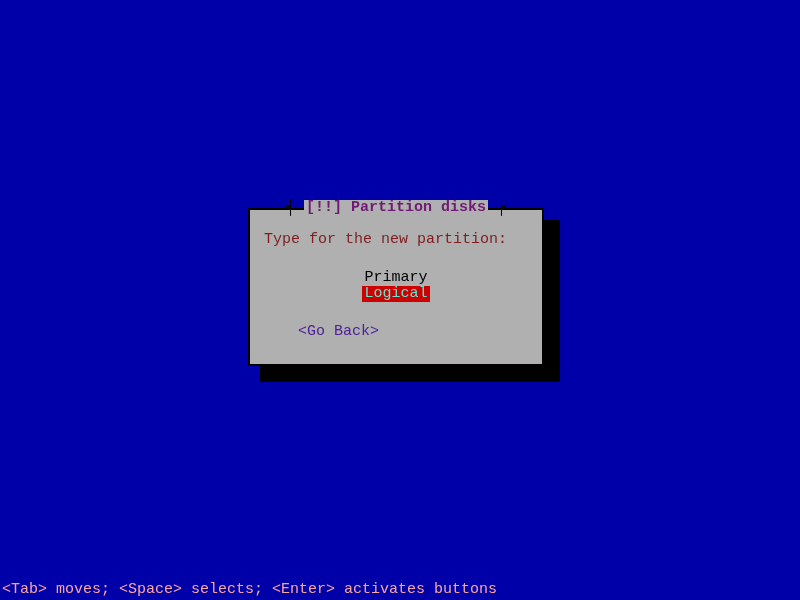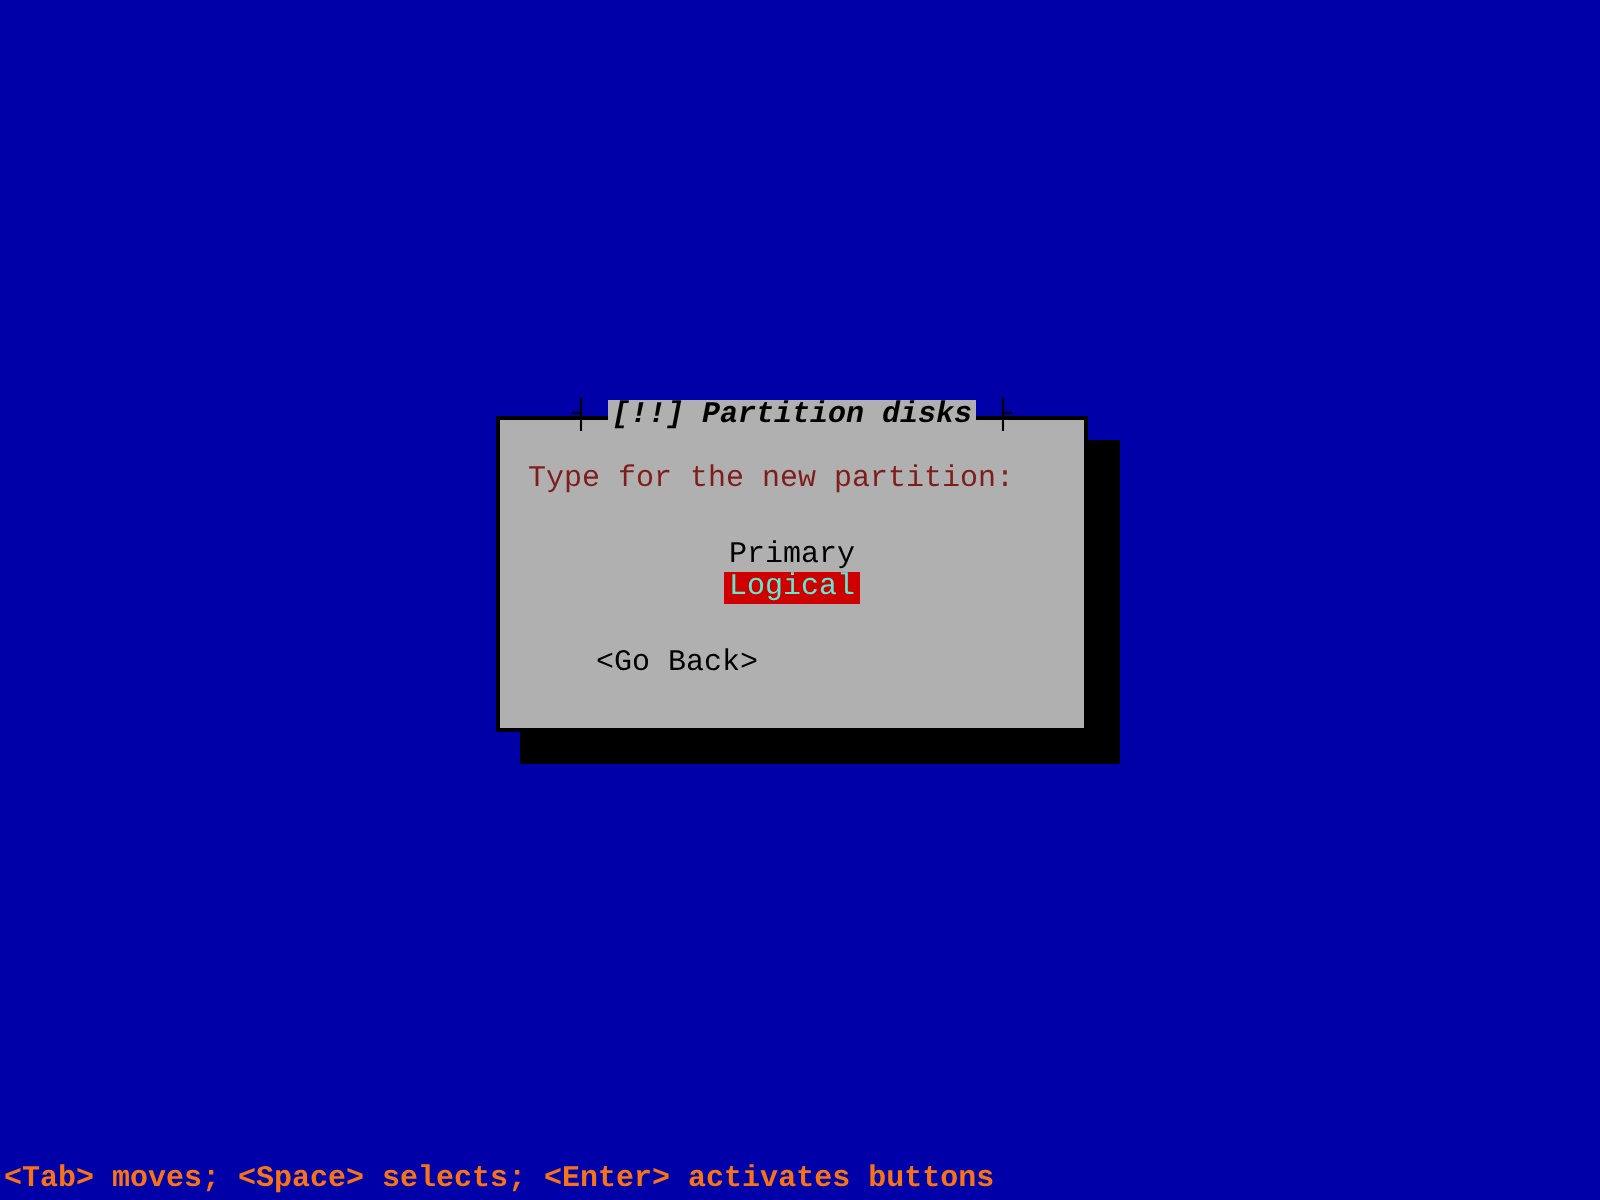--- a/index.html
+++ b/index.html
@@ -39,24 +39,23 @@
   .title-wrap {
     position: absolute;
     left: 0;
     top: -10px;
     width: 100%;
     text-align: center;
   }
   .title {
     display: inline-block;
     background: #B0B0B0;
-    color: #000000;
+    color: #701a75;
     padding: 0 2px;
     font-weight: bold;
-    font-style: italic;
   }
   .prompt {
     position: absolute;
     left: 14px;
     top: 22px;
     color: #7f1d1d;
   }
   .options {
     position: absolute;
     top: 60px;
@@ -70,29 +69,28 @@
     padding: 0 2px;
   }
   .opt.selected {
     background: #CE0000;
     color: #5eead4;
   }
   .goback {
     position: absolute;
     left: 48px;
     top: 114px;
-    color: #000000;
+    color: #4c1d95;
   }
   .footer {
     position: absolute;
     left: 2px;
     bottom: 2px;
     width: 796px;
-    color: #f97316;
-    font-weight: bold;
+    color: #fca5a5;
   }
 </style>
 </head>
 <body>
 
 <div class="screen">
 
   <div class="shadow"></div>
 
   <div class="dialog">

